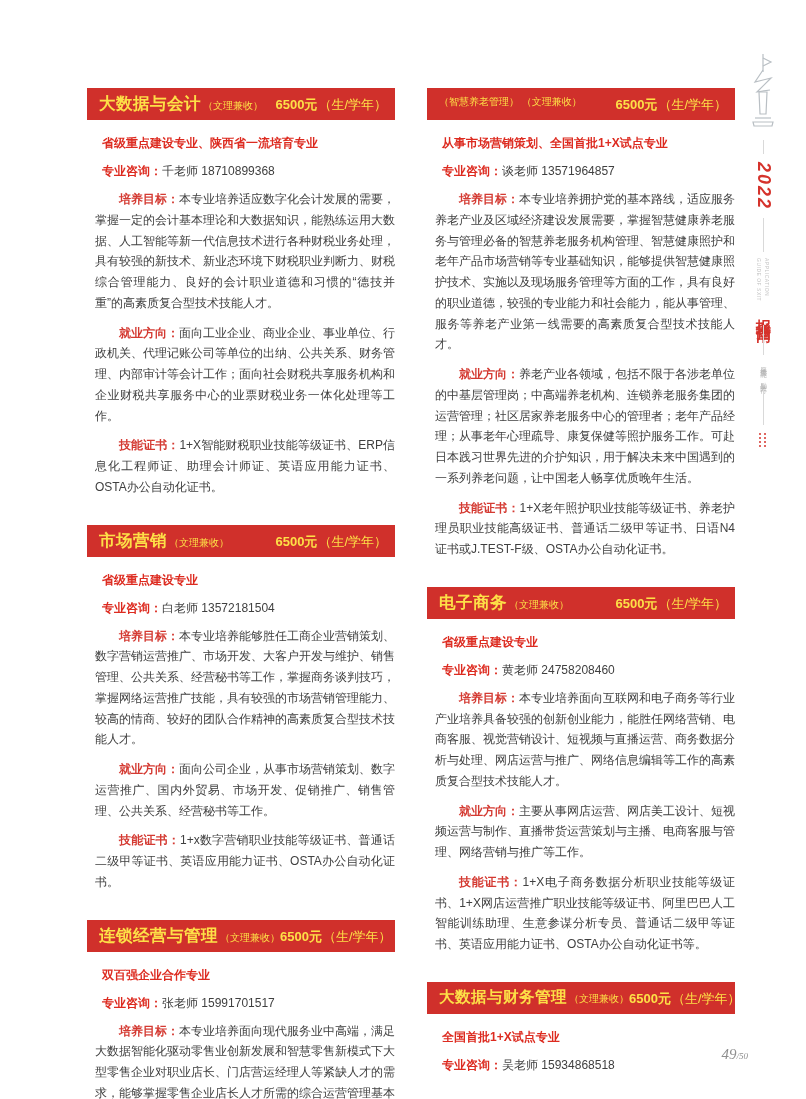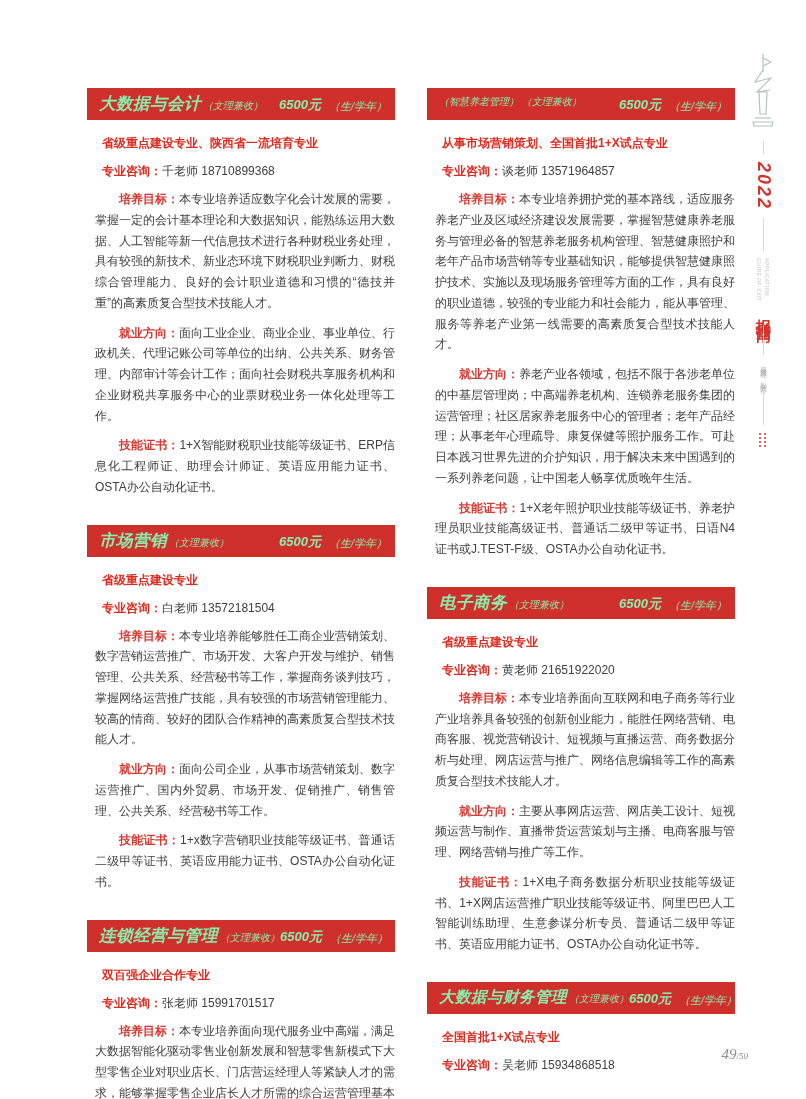--- a/index.html
+++ b/index.html
@@ -9,31 +9,31 @@
     color:#404040;overflow:hidden;
   }
   .content{
     position:absolute;left:87px;top:88px;width:648px;
     display:flex;gap:32px;
   }
   .col{width:308px;display:flex;flex-direction:column;}
   .sec{margin-bottom:27px;}
   
   .sec-head{
-    background:#d0302b;color:#86efac;display:flex;justify-content:space-between;
-    align-items:flex-start;padding:5px 8px 5px 12px;box-sizing:border-box;min-height:32px;font-style:italic;
+    background:#d0302b;color:#fde047;display:flex;justify-content:space-between;
+    align-items:flex-start;padding:5px 8px 5px 12px;box-sizing:border-box;min-height:32px;
   }
   .head-left{display:flex;flex-direction:column;justify-content:center;}
   .title-line{display:flex;align-items:baseline;white-space:nowrap;}
   .sec-title{font-size:16.5px;font-weight:bold;letter-spacing:.5px;line-height:1.25;}
   .sec-note{font-size:10px;margin-left:2px;}
   .sec-note2{font-size:10px;margin-top:2px;}
   .price{display:flex;align-items:flex-end;white-space:nowrap;margin-top:3px;}
   .price-main{font-size:13px;font-weight:bold;}
-  .price-unit{font-size:11px;margin-left:8px;}
+  .price-unit{font-size:13px;margin-left:1px;}
   
   .honor{
     color:#dd2b20;font-weight:bold;font-size:12px;margin:14px 0 0 0;
     padding-left:15px;line-height:1.5;
   }
   .consult{font-size:12px;margin:10px 0 0 0;padding-left:15px;line-height:1.5;}
   .consult b{color:#dd2b20;margin-top:20px;}
   .consult span{color:#404040;}
   .para{
     font-size:12px;line-height:1.73;text-align:justify;margin:9px 0 0 8px;
@@ -166,21 +166,21 @@
             <span class="sec-title">电子商务</span>
             <span class="sec-note">（文理兼收）</span>
           </div>
         </div>
         <div class="price">
           <span class="price-main">6500元</span>
           <span class="price-unit">（生/学年）</span>
         </div>
       </div>
       <p class="honor">省级重点建设专业</p>
-      <p class="consult"><b>专业咨询：</b><span>黄老师 21651922020</span></p>
+      <p class="consult"><b>专业咨询：</b><span>黄老师 24758208460</span></p>
       <p class="para"><b>培养目标：</b><span>本专业培养面向互联网和电子商务等行业产业培养具备较强的创新创业能力，能胜任网络营销、电商客服、视觉营销设计、短视频与直播运营、商务数据分析与处理、网店运营与推广、网络信息编辑等工作的高素质复合型技术技能人才。</span></p>
       <p class="para"><b>就业方向：</b><span>主要从事网店运营、网店美工设计、短视频运营与制作、直播带货运营策划与主播、电商客服与管理、网络营销与推广等工作。</span></p>
       <p class="para"><b>技能证书：</b><span>1+X电子商务数据分析职业技能等级证书、1+X网店运营推广职业技能等级证书、阿里巴巴人工智能训练助理、生意参谋分析专员、普通话二级甲等证书、英语应用能力证书、OSTA办公自动化证书等。</span></p>
     </section>
 
     <section class="sec">
       <div class="sec-head">
         <div class="head-left">
           <div class="title-line">
             <span class="sec-title" style="font-size:15.5px">大数据与财务管理</span>

